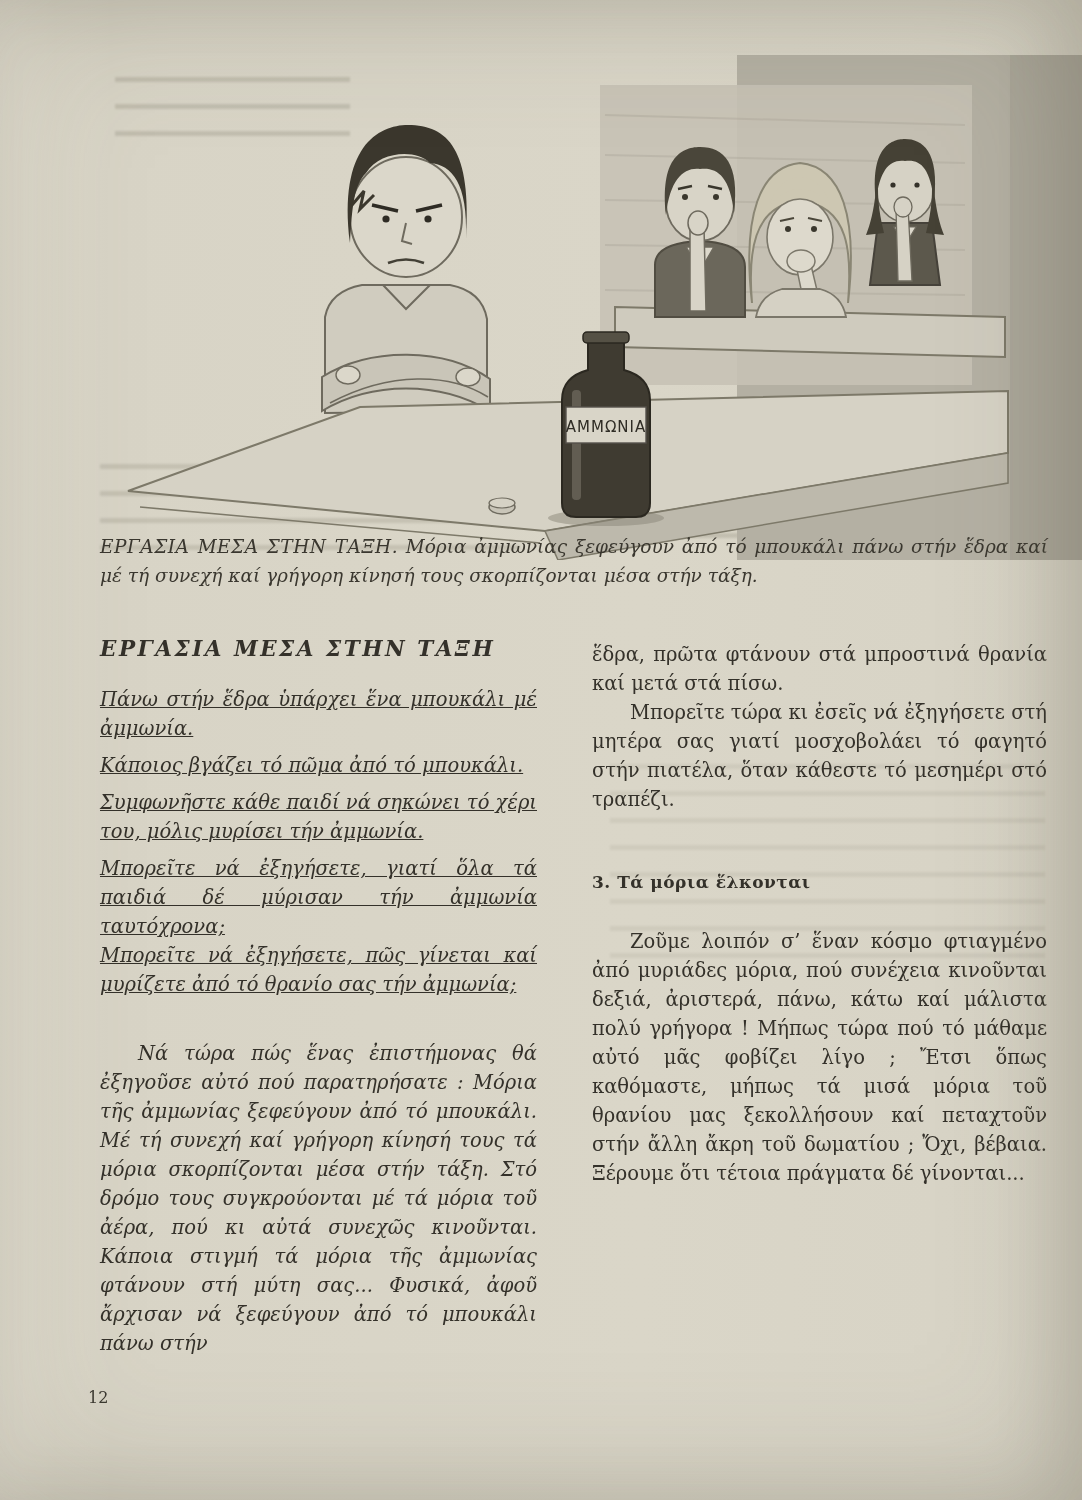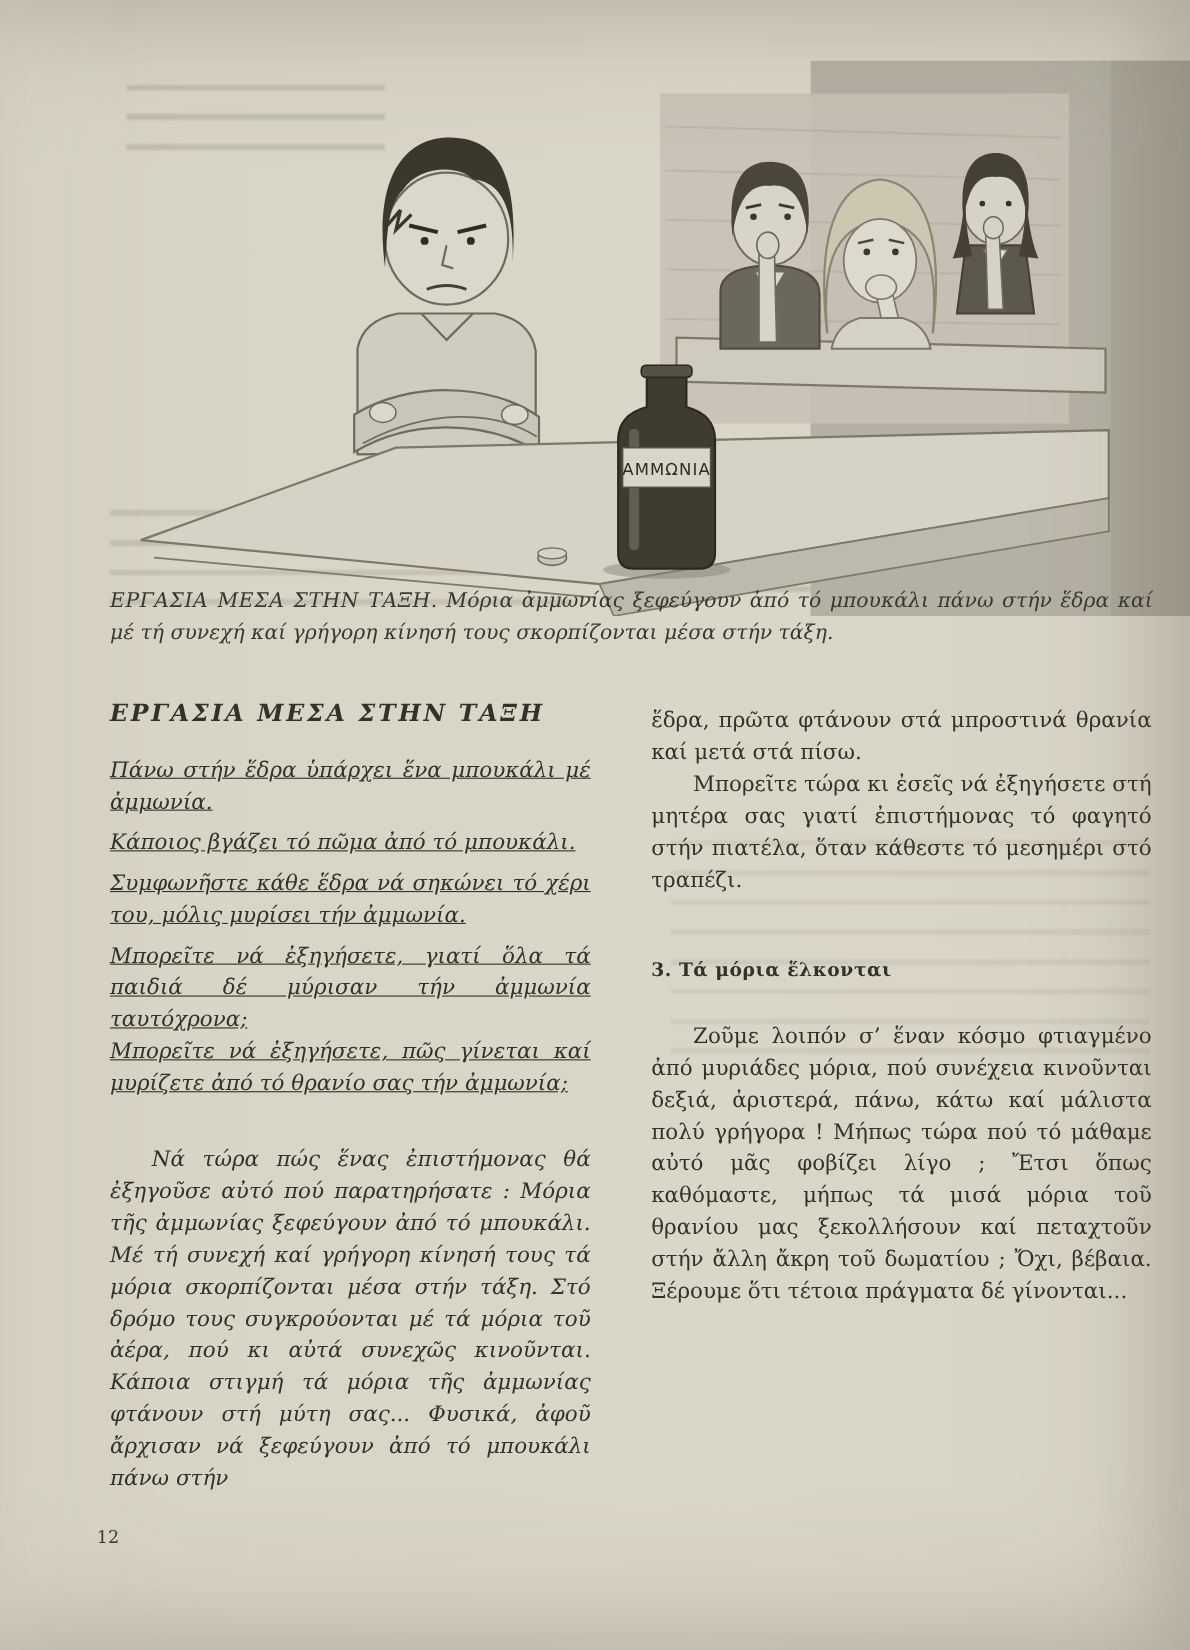--- a/index.html
+++ b/index.html
@@ -150,28 +150,28 @@
     </svg>
   </div>
 
   <p class="caption"><span class="cap-title">ΕΡΓΑΣΙΑ ΜΕΣΑ ΣΤΗΝ ΤΑΞΗ.</span>
     <span>Μόρια ἀμμωνίας ξεφεύγουν ἀπό τό μπουκάλι πάνω στήν ἕδρα καί μέ τή συνεχή καί γρήγορη κίνησή τους σκορπίζονται μέσα στήν τάξη.</span></p>
 
   <div class="col col-left">
     <h2 class="col-heading">ΕΡΓΑΣΙΑ ΜΕΣΑ ΣΤΗΝ ΤΑΞΗ</h2>
     <p class="q">Πάνω στήν ἕδρα ὑπάρχει ἕνα μπουκάλι μέ ἀμμωνία.</p>
     <p class="q">Κάποιος βγάζει τό πῶμα ἀπό τό μπουκάλι.</p>
-    <p class="q">Συμφωνῆστε κάθε ἕδρα νά σηκώνει τό χέρι του, μόλις μυρίσει τήν ἀμμωνία.</p>
+    <p class="q">Συμφωνῆστε κάθε παιδί νά σηκώνει τό χέρι του, μόλις μυρίσει τήν ἀμμωνία.</p>
     <p class="q q-last">Μπορεῖτε νά ἐξηγήσετε, γιατί ὅλα τά παιδιά δέ μύρισαν τήν ἀμμωνία ταυτόχρονα;</p>
     <p class="q">Μπορεῖτε νά ἐξηγήσετε, πῶς γίνεται καί μυρίζετε ἀπό τό θρανίο σας τήν ἀμμωνία;</p>
     <p class="body-ind gap-top">Νά τώρα πώς ἕνας ἐπιστήμονας θά ἐξηγοῦσε αὐτό πού παρατηρήσατε : Μόρια τῆς ἀμμωνίας ξεφεύγουν ἀπό τό μπουκάλι. Μέ τή συνεχή καί γρήγορη κίνησή τους τά μόρια σκορπίζονται μέσα στήν τάξη. Στό δρόμο τους συγκρούονται μέ τά μόρια τοῦ ἀέρα, πού κι αὐτά συνεχῶς κινοῦνται. Κάποια στιγμή τά μόρια τῆς ἀμμωνίας φτάνουν στή μύτη σας... Φυσικά, ἀφοῦ ἄρχισαν νά ξεφεύγουν ἀπό τό μπουκάλι πάνω στήν</p>
   </div>
 
   <div class="col col-right">
     <p>ἕδρα, πρῶτα φτάνουν στά μπροστινά θρανία καί μετά στά πίσω.</p>
-    <p class="body-ind">Μπορεῖτε τώρα κι ἐσεῖς νά ἐξηγήσετε στή μητέρα σας γιατί ἐπιστήμονας τό φαγητό στήν πιατέλα, ὅταν κάθεστε τό μεσημέρι στό τραπέζι.</p>
+    <p class="body-ind">Μπορεῖτε τώρα κι ἐσεῖς νά ἐξηγήσετε στή μητέρα σας γιατί μοσχοβολάει τό φαγητό στήν πιατέλα, ὅταν κάθεστε τό μεσημέρι στό τραπέζι.</p>
     <h3 class="sec-heading">3. Τά μόρια ἕλκονται</h3>
     <p class="body-ind">Ζοῦμε λοιπόν σ’ ἕναν κόσμο φτιαγμένο ἀπό μυριάδες μόρια, πού συνέχεια κινοῦνται δεξιά, ἀριστερά, πάνω, κάτω καί μάλιστα πολύ γρήγορα ! Μήπως τώρα πού τό μάθαμε αὐτό μᾶς φοβίζει λίγο ; Ἔτσι ὅπως καθόμαστε, μήπως τά μισά μόρια τοῦ θρανίου μας ξεκολλήσουν καί πεταχτοῦν στήν ἄλλη ἄκρη τοῦ δωματίου ; Ὄχι, βέβαια. Ξέρουμε ὅτι τέτοια πράγματα δέ γίνονται...</p>
   </div>
 
   <div class="page-number">12</div>
 
 </div>
 
 </body></html>

